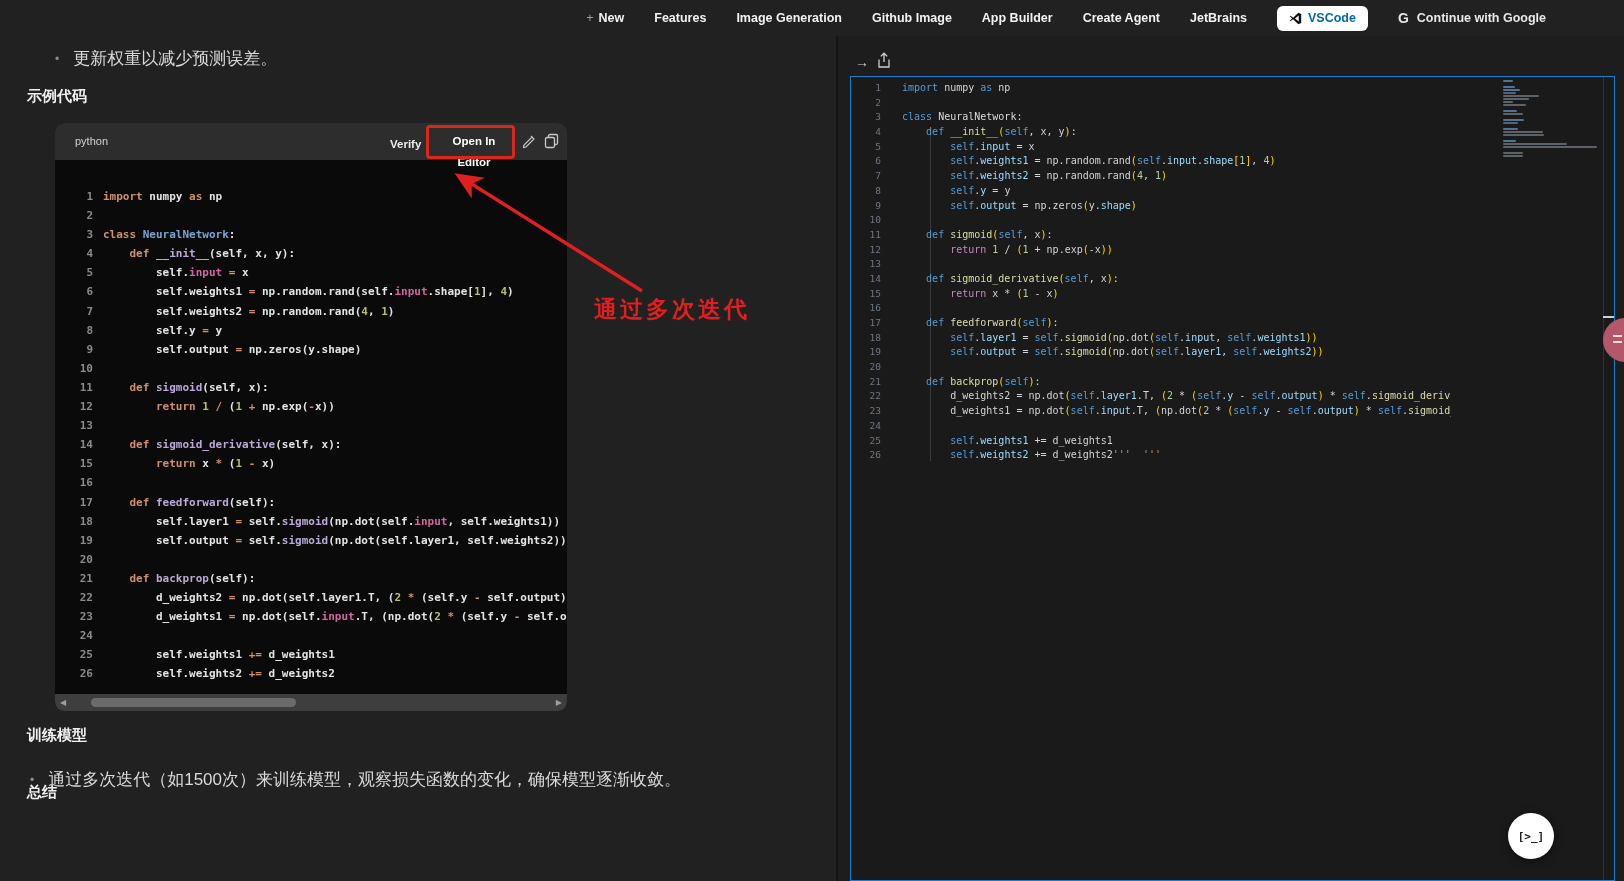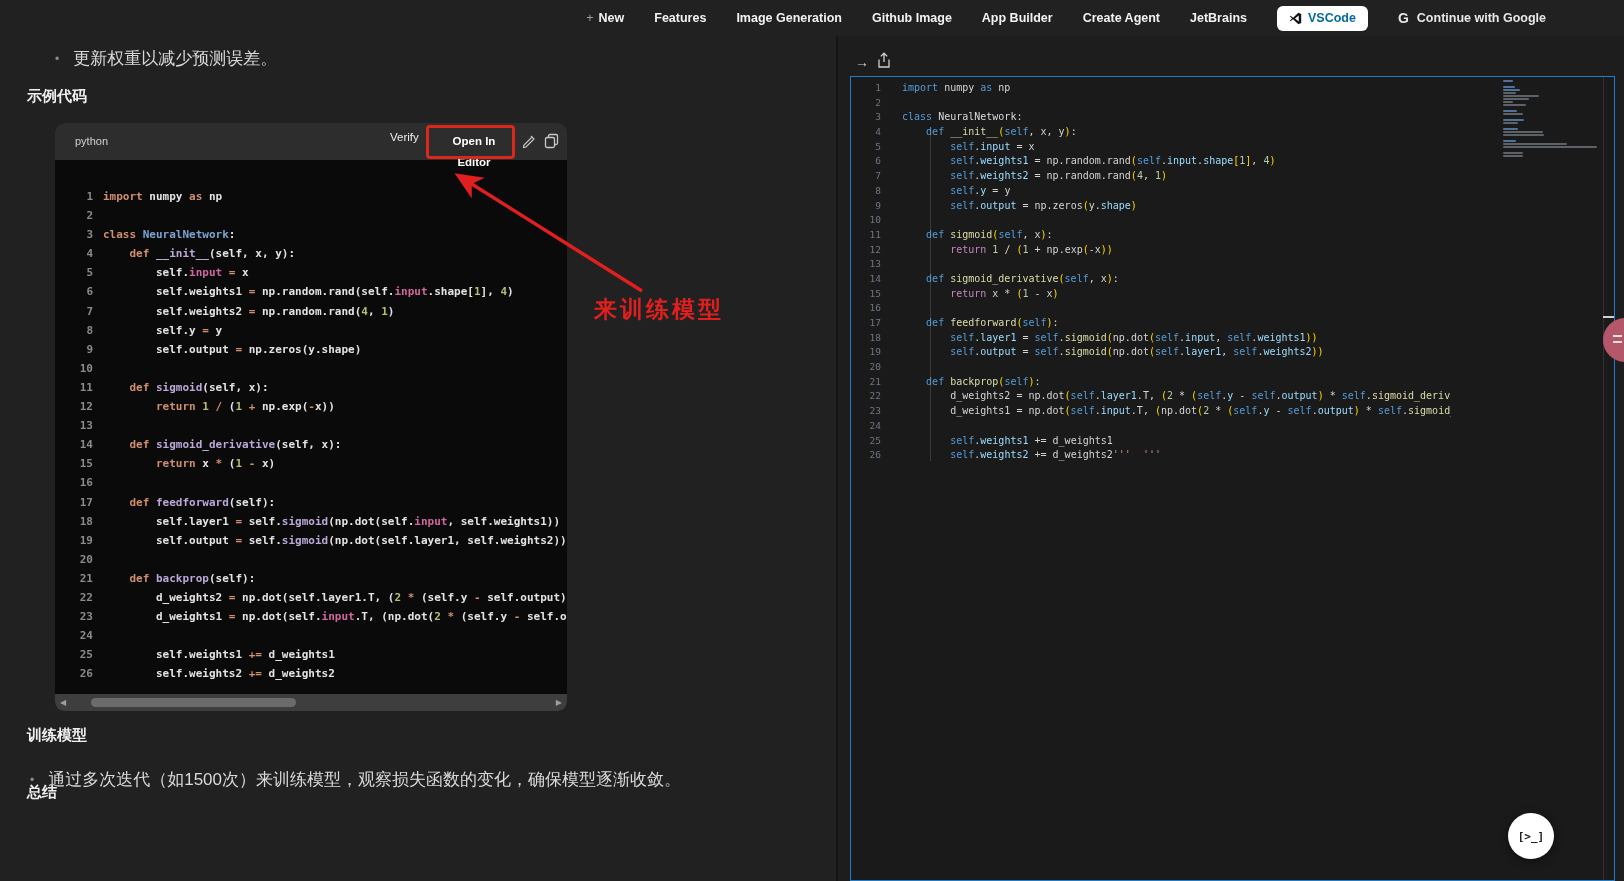--- a/index.html
+++ b/index.html
@@ -23,21 +23,21 @@
   .bullet-dot{ color:#8a8a8a; font-size:12px; line-height:18px;}
   .bullet-text{ font-size:17px; color:#d9d9d9; line-height:18px;}
   .sec-head{ position:absolute; font-size:15px; font-weight:800; color:#f0f0f0;text-align:right;}
 
   
   .code-block{ position:absolute; left:25px; top:123px; width:512px; height:588px;
         border-radius:9px; background:#0a0a0a; z-index:5;margin-left:30px;}
   .cb-header{ position:absolute; top:0; left:0; right:0; height:37px; background:#2d2d2d;
         border-radius:9px 9px 0 0;}
   .cb-lang{ position:absolute; left:20px; top:12px; font-size:11px; color:#d2d2d2;}
-  .cb-verify{ position:absolute; left:335px; top:8px; font-size:11.5px; font-weight:400; color:#ededed; cursor:pointer;}
+  .cb-verify{ position:absolute; left:335px; top:15px; font-size:11.5px; font-weight:700; color:#ededed; cursor:pointer;}
   .cb-open{ position:absolute; left:381px; top:8px; width:76px; height:21px; line-height:21px;
         text-align:center; font-size:11.5px; font-weight:700; color:#ffffff; cursor:pointer;}
   .cb-pencil{ position:absolute; left:466px; top:10px; cursor:pointer;}
   .cb-copy{ position:absolute; left:489px; top:10px; cursor:pointer;}
   .red-box{ position:absolute; left:371px; top:2px; width:89px; height:34px;
         border:3px solid #da291c; border-radius:4px; pointer-events:none;}
   .cb-body{ position:absolute; top:37px; bottom:17px; left:0; right:0; overflow:hidden; padding-top:27px;}
   .cb-scroll{ position:absolute; bottom:0; left:0; right:0; height:17px; background:#3e3e3e;
         border-radius:0 0 9px 9px;}
   .sc-arrow{ position:absolute; top:1px; color:#9d9d9d; font-size:8px; line-height:15px; cursor:pointer;}
@@ -279,15 +279,15 @@
   </div>
 
   <svg class="annot-svg">
     <defs>
       <marker id="ah" markerWidth="9" markerHeight="9" refX="6.5" refY="3.5" orient="auto">
         <path d="M0,0 L8,3.5 L0,7 L2.2,3.5 Z" fill="#e01f1f"></path>
       </marker>
     </defs>
     <line x1="642" y1="291" x2="459" y2="176" stroke="#e01f1f" stroke-width="3.5" marker-end="url(#ah)"></line>
   </svg>
-  <div class="annot-text">来训练模型</div>
+  <div class="annot-text">通过多次迭代</div>
 
 </div>
 
 </body></html>

